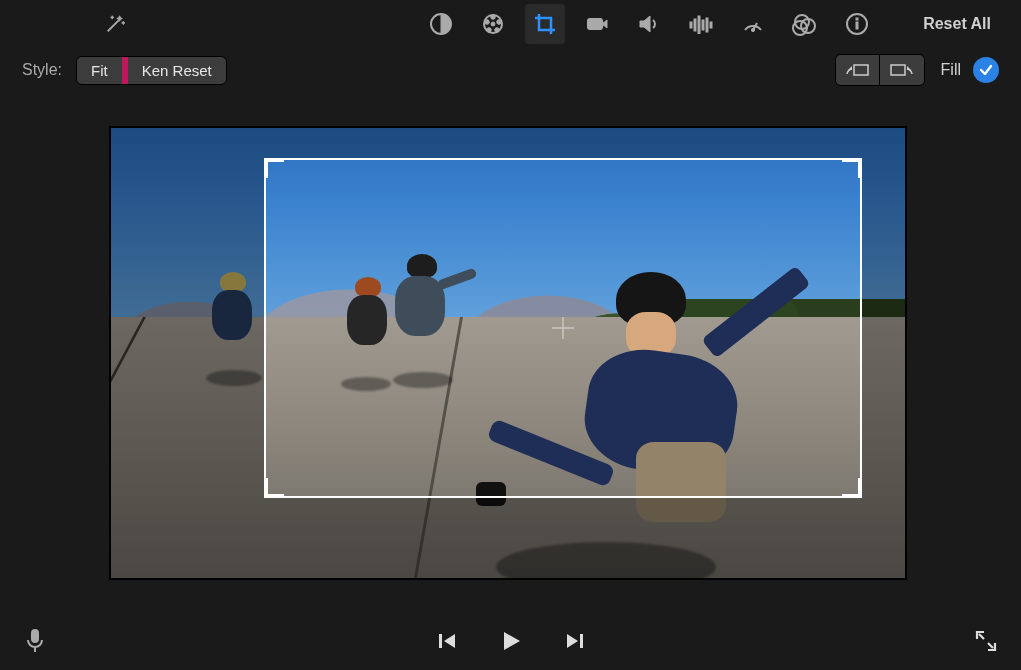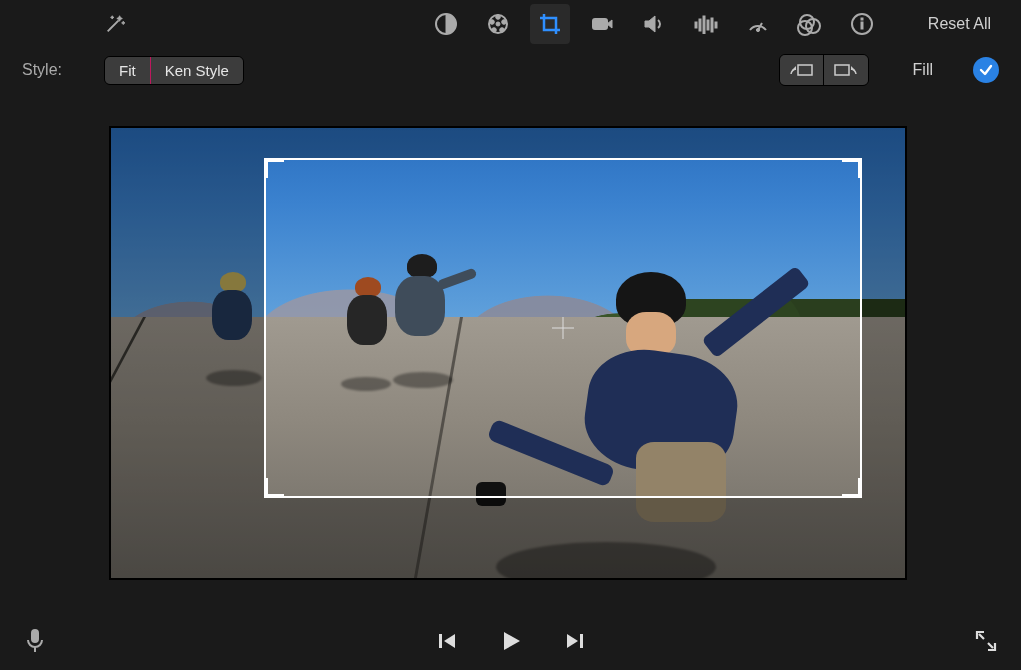--- a/index.html
+++ b/index.html
@@ -30,58 +30,58 @@
   }
   .tb-btn.active { background: #2a2a2a; }
   .tb-btn svg { fill: #aaa; stroke: #aaa; }
   .tb-btn.active svg { fill: #2f8fff; stroke: #2f8fff; }
   .reset-all {
     font-size: 16px;
     color: #d0d0d0;
     margin-left: 40px;
     margin-right: 10px;
     cursor: pointer;
+    font-weight: bold;
   }
 
   
   .wand-wrap {
     width: 120px;
     display: flex;
     justify-content: flex-start;
     padding-left: 70px;
   }
 
   
   .style-row {
     height: 44px;
     display: flex;
     align-items: center;
     padding: 0 22px;
-    gap: 28px;
   }
   .style-label {
     font-size: 16px;
     color: #aaa;
     margin-right: 14px;
   }
   .seg {
     display: inline-flex;
     border-radius: 6px;
     overflow: hidden;
     border: 1px solid #000;
   }
   .seg button {
     appearance: none;
     border: none;
     background: #3c3c3c;
     color: #e6e6e6;
     font-size: 15px;
     padding: 5px 14px;
     cursor: pointer;
-    border-right: 1px solid #be185d;
+    border-right: 6px solid #be185d;
   }
   .seg button:last-child { border-right: none; }
   .seg button.sel { background: #000; color: #fff; }
 
   .style-row .grow { flex: 1; }
 
   .rot-group {
     display: inline-flex;
     border-radius: 6px;
     overflow: hidden;
@@ -351,21 +351,21 @@
       </svg>
   </div>
 
   <div class="reset-all">Reset All</div>
 </div>
 
 <div class="style-row">
   <span class="style-label">Style:</span>
   <div class="seg">
     <button>Fit</button>
-    <button>Ken Style</button>
+    <button>Ken Reset</button>
   </div>
 
   <div class="grow"></div>
 
   <div class="rot-group">
     <button>
       <svg width="26" height="18" viewBox="0 0 26 18">
           <rect x="10" y="4" width="14" height="10" stroke="#ccc" stroke-width="1.5" fill="none"></rect>
           <path d="M8 8 A6 6 0 0 0 3 13" stroke="#ccc" stroke-width="1.5" fill="none"></path>
           <path d="M8 5 L8 9 L4 9 Z" fill="#ccc"></path>

